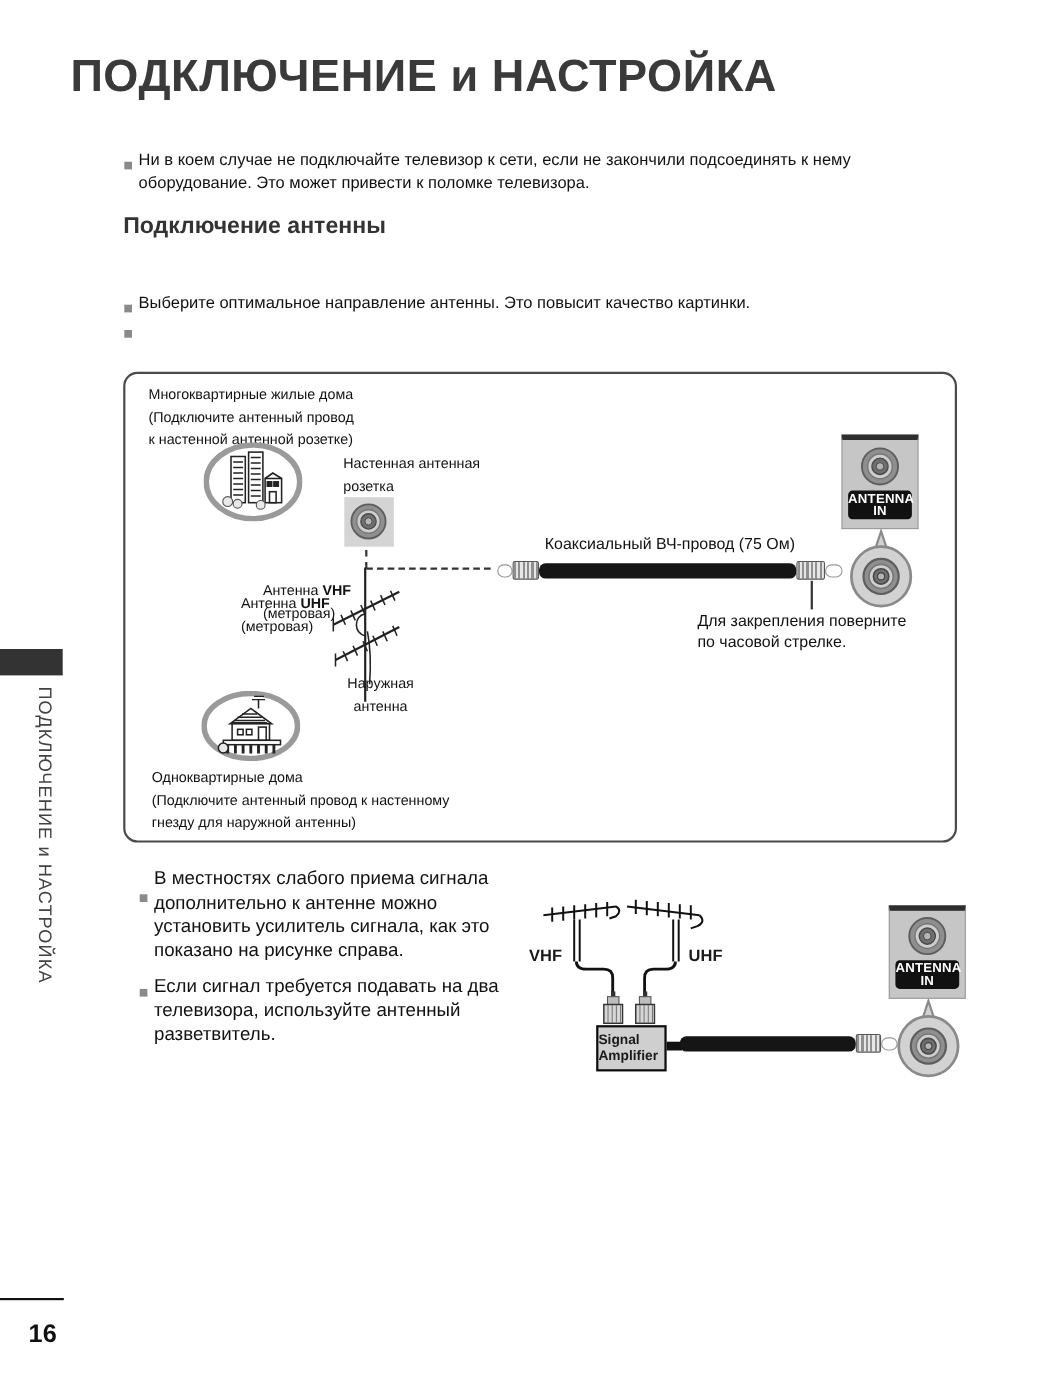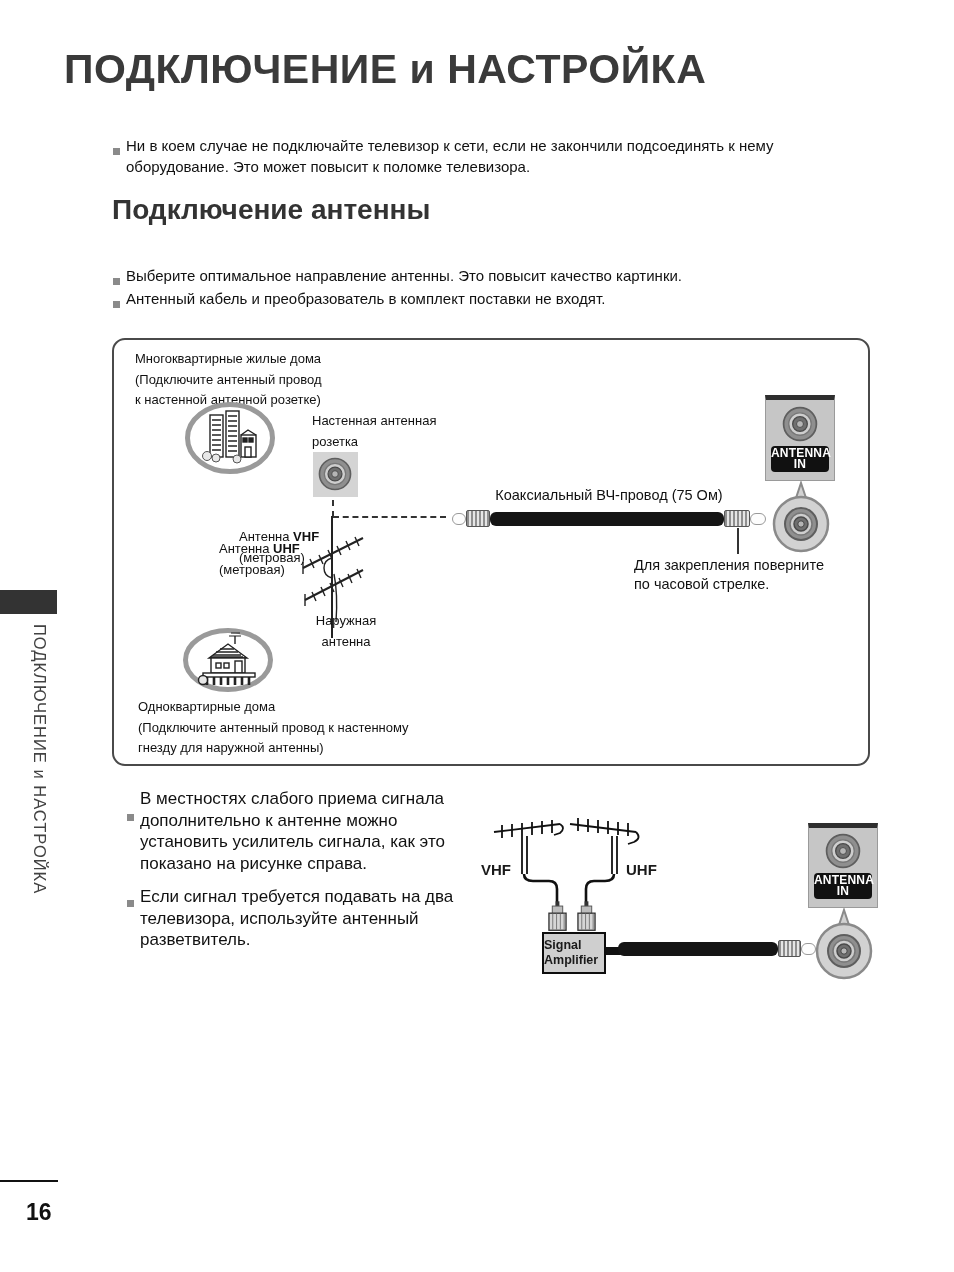--- a/index.html
+++ b/index.html
@@ -5,21 +5,21 @@
   * { margin:0; padding:0; box-sizing:border-box; }
   html,body { background:#fff; }
   .page {
     position:relative; width:954px; height:1272px; background:#ffffff;
     font-family:"Liberation Sans","DejaVu Sans",sans-serif; color:#1a1a1a; overflow:hidden;
   }
   .abs { position:absolute; }
   .pre { white-space:pre-line; }
 
   .doc-title { left:64px; top:46px; font-size:41px; font-weight:bold; color:#3a3a3a; letter-spacing:0.5px; }
-  .sec-title { left:112px; top:194px; font-size:28px; font-weight:bold; color:#333; }
+  .sec-title { left:112px; top:194px; font-size:21px; font-weight:bold; color:#333; }
 
   .bullet-sq { width:7px; height:7px; background:#8a8a8a; display:inline-block; }
   .note-sm { font-size:15px; line-height:21px; color:#111; }
   .note-lg { font-size:17px; line-height:21.5px; color:#111; }
 
   .frame {
     left:112px; top:338px; width:758px; height:428px;
     border:2px solid #4a4a4a; border-radius:13px;
   }
   .lbl { font-size:13px; line-height:20.5px; color:#111; }
@@ -56,28 +56,27 @@
 </style>
 </head>
 <body>
 
 <div class="page">
 
   <div class="abs doc-title">ПОДКЛЮЧЕНИЕ и НАСТРОЙКА</div>
 
   <div class="abs" style="left:113px; top:141px;"><span class="bullet-sq"></span></div>
   <div class="abs note-sm pre" style="left:126px; top:135px; width:730px;">Ни в коем случае не подключайте телевизор к сети, если не закончили подсоединять к нему
-оборудование. Это может повысит к поломке телевизора.</div>
+оборудование. Это может привести к поломке телевизора.</div>
 
   <div class="abs sec-title">Подключение антенны</div>
 
   <div class="abs" style="left:113px; top:271px;"><span class="bullet-sq"></span></div>
   <div class="abs note-sm" style="left:126px; top:265px; width:740px;">Выберите оптимальное направление антенны. Это повысит качество картинки.</div>
   <div class="abs" style="left:113px; top:294px;"><span class="bullet-sq"></span></div>
-  <div class="abs note-sm" style="left:126px; top:288px; width:740px;">Антенный кабель и преобразователь в комплект поставки не входят.</div>
 
   <div class="abs frame"></div>
 
   <div class="abs lbl pre" style="left:135px; top:349px;">Многоквартирные жилые дома
 (Подключите антенный провод
 к настенной антенной розетке)</div>
 
   <div class="abs" style="left:185px; top:402px;">
     <svg width="90" height="72" viewBox="0 0 90 72">
       <ellipse cx="45" cy="36" rx="42.5" ry="33.5" fill="#fff" stroke="#9a9a9a" stroke-width="5"></ellipse>

